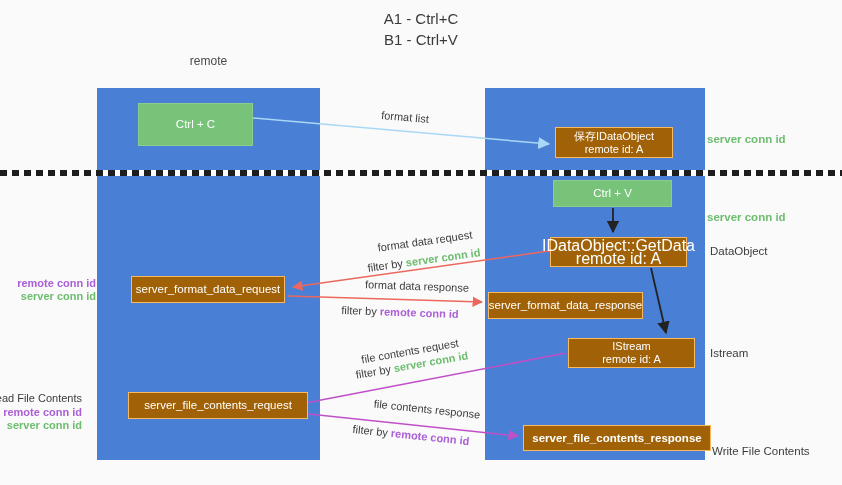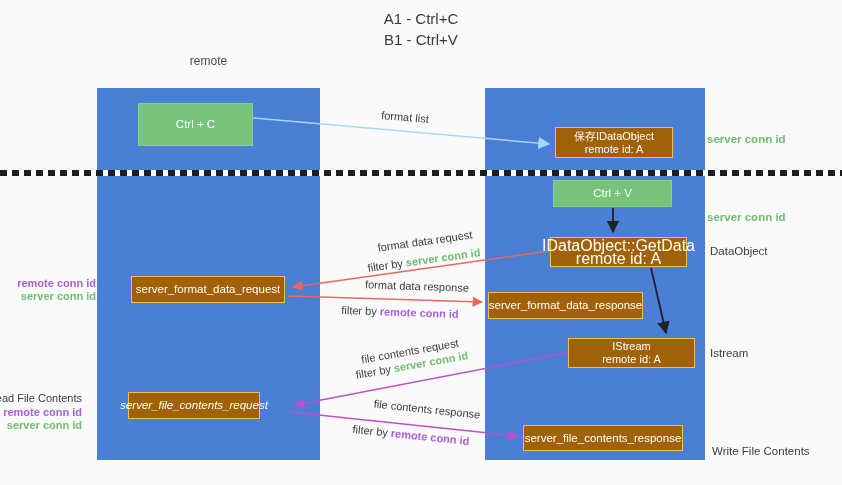--- a/index.html
+++ b/index.html
@@ -23,22 +23,22 @@
     color:#fff; font-size:11.5px; line-height:13px; text-align:center; z-index:4; white-space:nowrap; }
   .green  { background:#77c37a; border:1px solid #8ccd8e; }
   .orange { background:#a16207; border:1px solid #fbb95f; }
   .n-ctrlc   { left:138px; top:103px; width:115px; height:43px; }
   .n-saveobj { left:555px; top:127px; width:118px; height:31px; font-size:11px; }
   .n-ctrlv   { left:553px; top:180px; width:119px; height:27px; }
   .n-getdata { left:550px; top:237px; width:137px; height:30px; font-size:16px; }
   .n-freq    { left:131px; top:276px; width:154px; height:27px; }
   .n-fresp   { left:488px; top:276px; width:155px; height:27px;margin-top:16px; }
   .n-istream { left:568px; top:338px; width:127px; height:30px; font-size:11px; }
-  .n-fcreq   { left:128px; top:392px; width:132px; height:27px;font-style:italic; }
-  .n-fcresp  { left:523px; top:425px; width:160px; height:26px; }
+  .n-fcreq   { left:128px; top:392px; width:180px; height:27px; }
+  .n-fcresp  { left:523px; top:425px; width:188px; height:26px;font-weight:bold; }
   .side { font-size:11.5px; white-space:nowrap; z-index:6; }
   .side.greenb  { color:#6dbd6f; font-weight:bold; }
   .s-conn1 { left:707px; top:133px; }
   .s-conn2 { left:707px; top:211px; }
   .s-dobj  { left:710px; top:245px; }
   .s-istr  { left:710px; top:347px; }
   .s-write { left:712px; top:431px;margin-top:14px; }
   .s-read  { right:760px; top:392px; font-size:11px; }
   .grp { text-align:right; font-size:11px; line-height:12.5px; font-weight:bold; z-index:6; white-space:nowrap; }
   .grp1 { right:746px; top:277px; }

